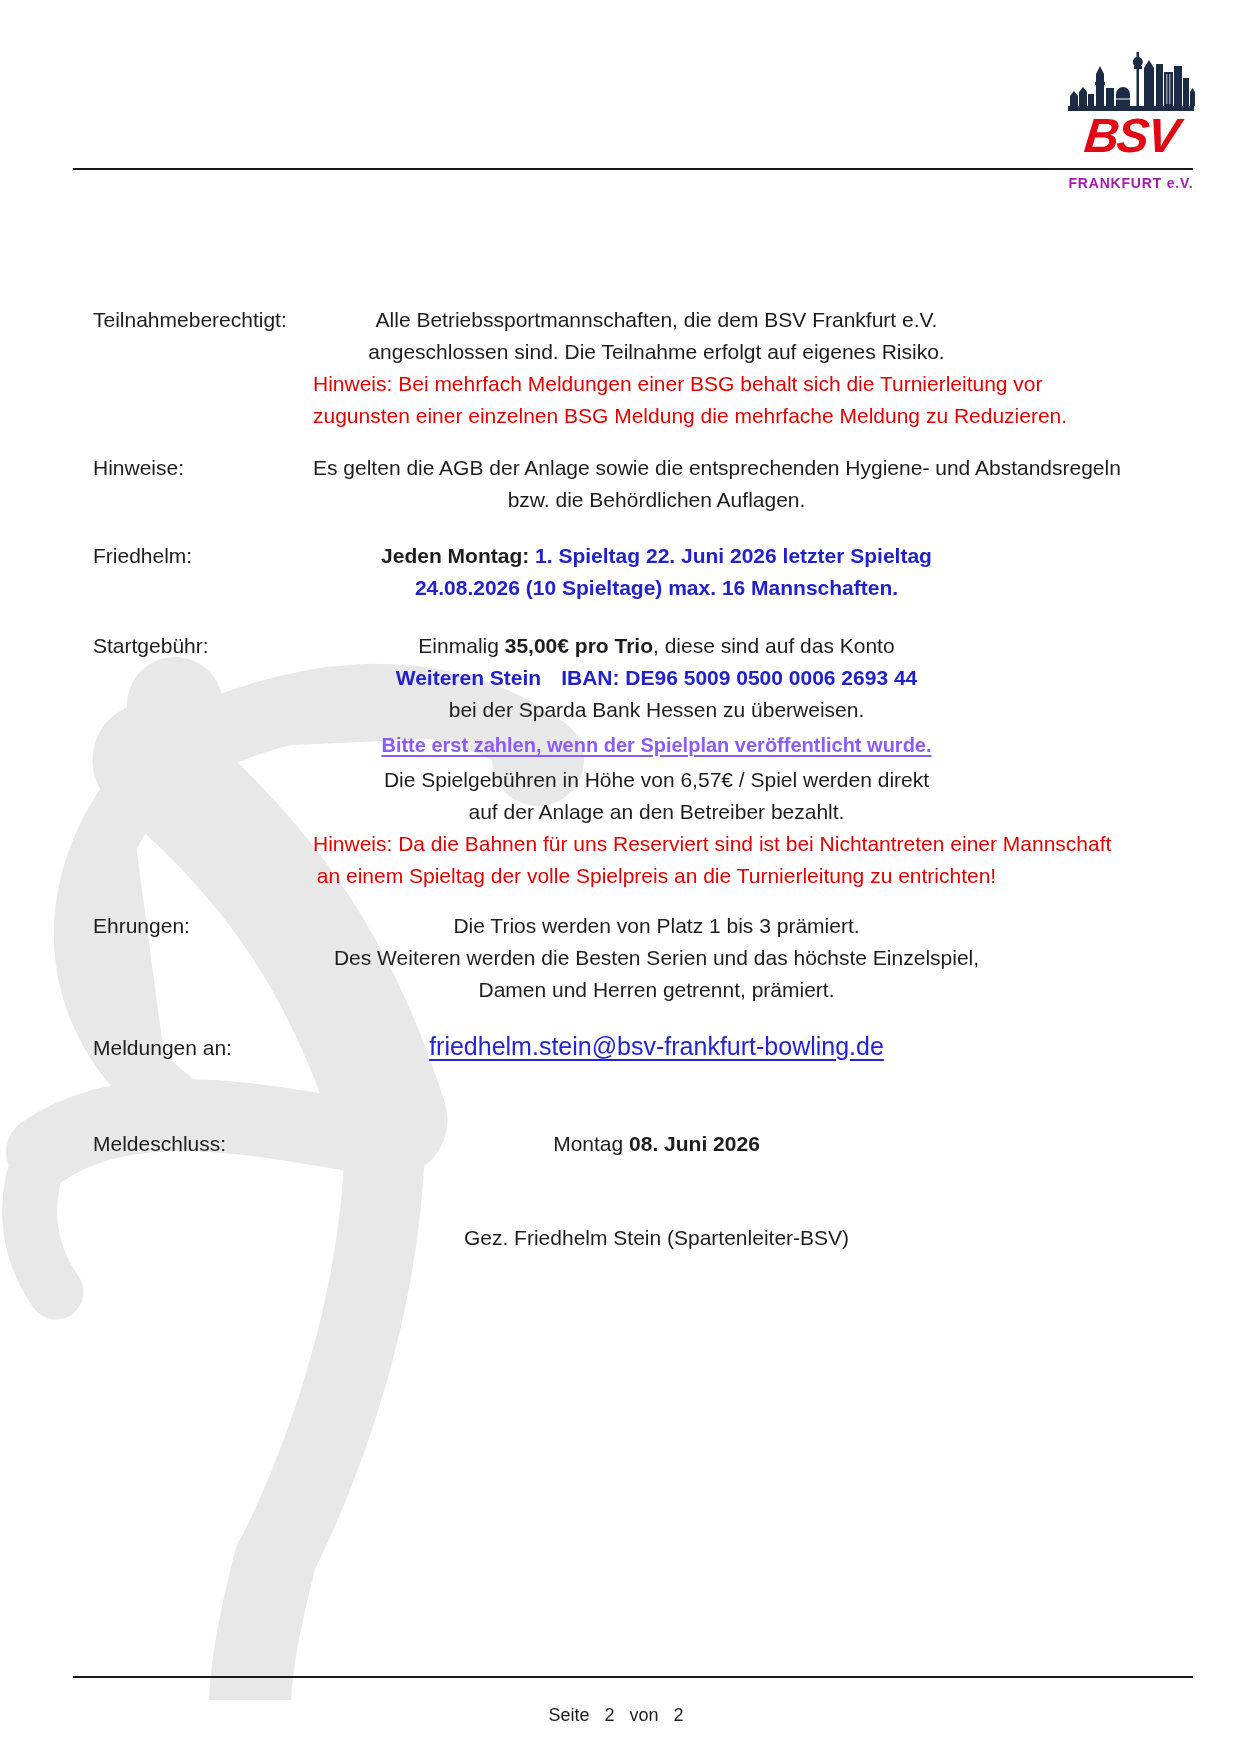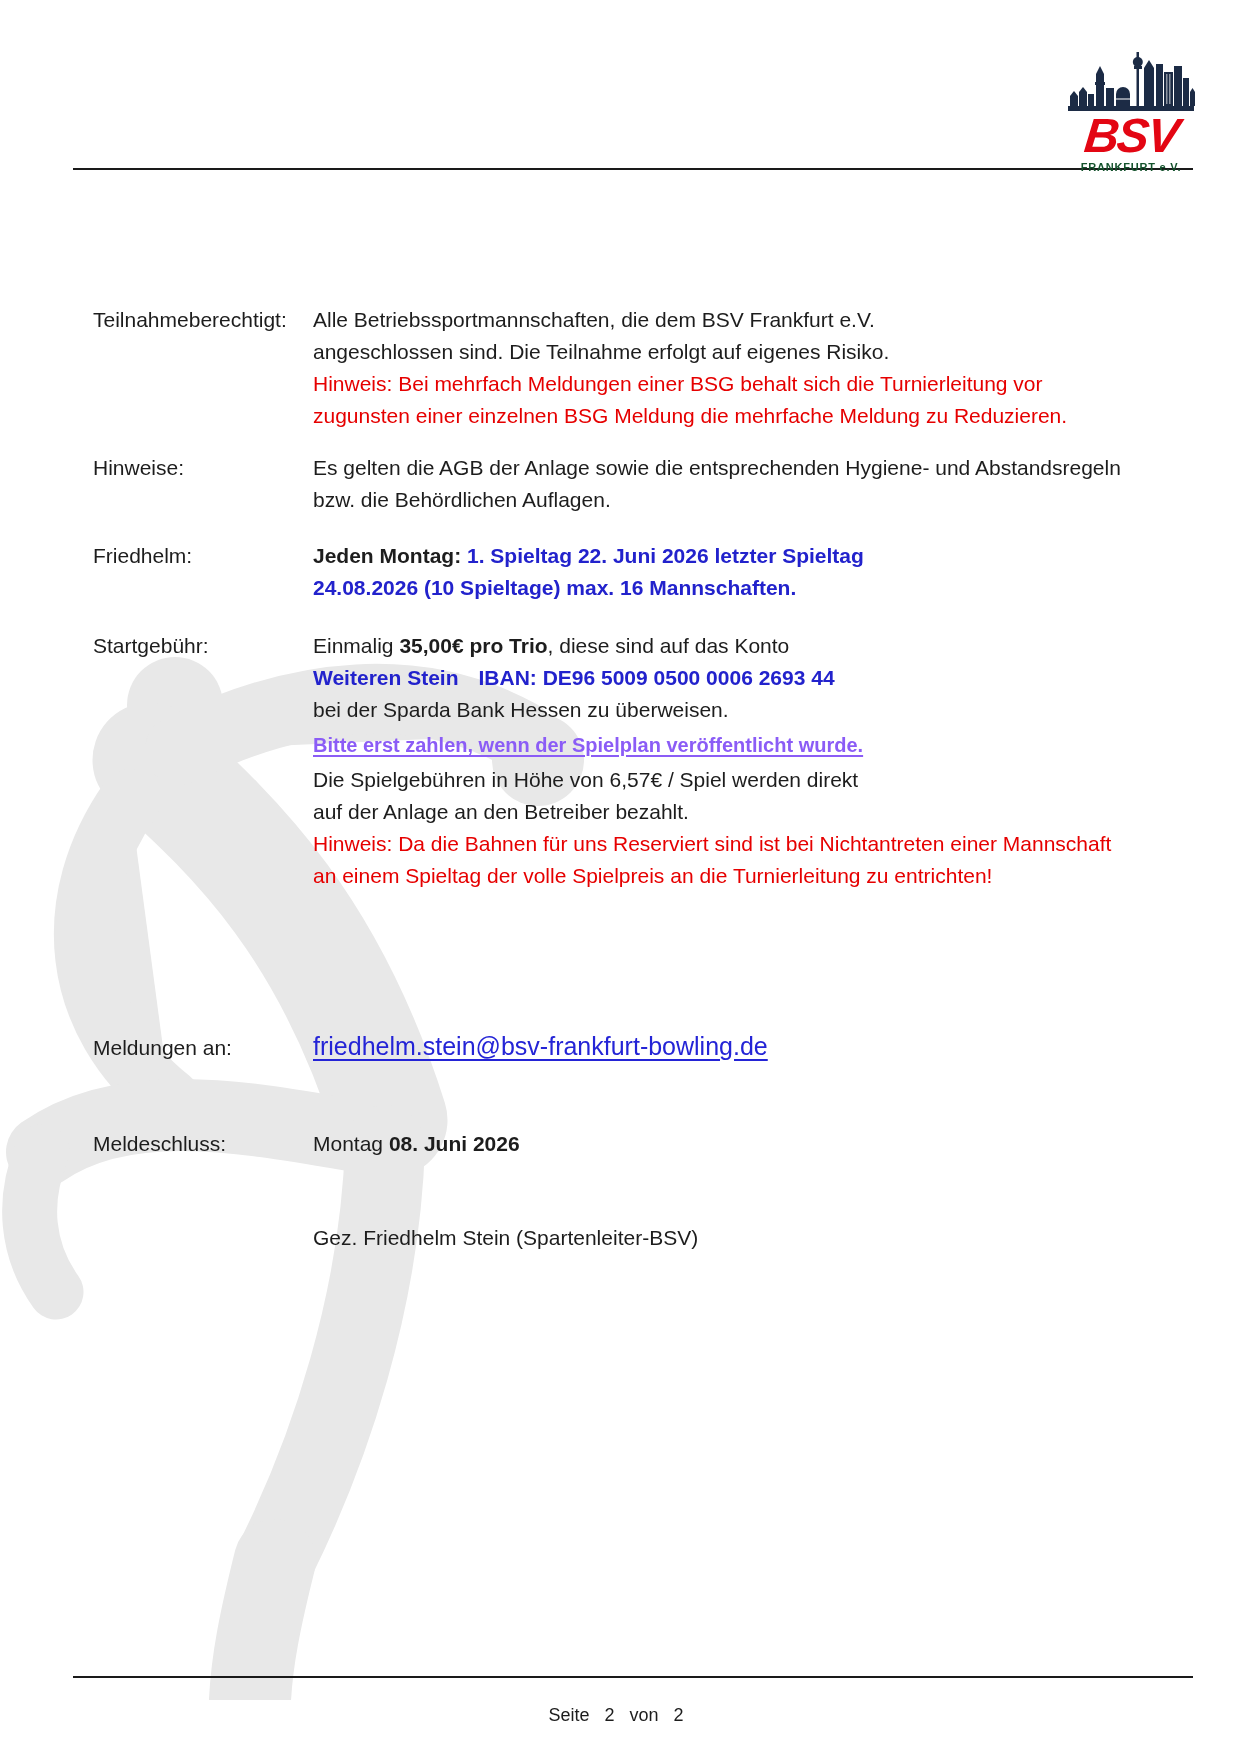--- a/index.html
+++ b/index.html
@@ -28,42 +28,42 @@
     display:block;
     font-size:48px; line-height:48px;
     font-weight:800; font-style:italic;
     letter-spacing:-2px;
     color:#e30613;
     transform:skewX(-6deg);
     margin-top:-2px;
   }
   .logo .brand-sub {
     display:block;
-    margin-top:0;
-    font-size:11px; line-height:14px;
+    margin-top:16px;
+    font-size:14px; line-height:14px;
     font-weight:700; letter-spacing:0.8px;
-    color:#14532d;
+    color:#a21caf;
     white-space:nowrap;
   }
   
   .watermark {
     position:absolute; left:0; top:600px;
     width:620px; height:1100px;
     z-index:0; pointer-events:none;
   }
   
   .section {
     position:absolute; left:0; width:1000px; z-index:2;
   }
   .label {
     position:absolute; left:93px; top:0;
     font-size:21px; line-height:32px; color:#1d1d1d;
     white-space:nowrap;
   }
-  .value { margin-left:313px; }
+  .value { margin-left:313px;text-align:center; }
   .line { font-size:21px; line-height:32px; white-space:nowrap; }
   .red    { color:#e60000; }
   .blue   { color:#2222cc; }
   .bold   { font-weight:700; }
   .warning-line {
     font-size:20px; line-height:38px; font-weight:700;
     color:#8b5cf6;
     text-decoration:underline;
     text-decoration-thickness:2px;
     text-underline-offset:3px;
@@ -187,20 +187,28 @@
       </div>
       <div class="line">bei der Sparda Bank Hessen zu überweisen.</div>
       <div class="warning-line">Bitte erst zahlen, wenn der Spielplan veröffentlicht wurde.</div>
       <div class="line">Die Spielgebühren in Höhe von 6,57€ / Spiel werden direkt</div>
       <div class="line">auf der Anlage an den Betreiber bezahlt.</div>
       <div class="line red">Hinweis: Da die Bahnen für uns Reserviert sind ist bei Nichtantreten einer Mannschaft</div>
       <div class="line red">an einem Spieltag der volle Spielpreis an die Turnierleitung zu entrichten!</div>
     </div>
   </div>
 
+  <div class="section" style="top:910px">
+    <span class="label">Ehrungen:</span>
+    <div class="value">
+      <div class="line">Die Trios werden von Platz 1 bis 3 prämiert.</div>
+      <div class="line">Des Weiteren werden die Besten Serien und das höchste Einzelspiel,</div>
+      <div class="line">Damen und Herren getrennt, prämiert.</div>
+    </div>
+  </div>
 
   <div class="section" style="top:1028px">
     <span class="label" style="top:4px">Meldungen an:</span>
     <div class="value">
       <a class="email-link">friedhelm.stein@bsv-frankfurt-bowling.de</a>
     </div>
   </div>
 
   <div class="section" style="top:1128px">
     <span class="label">Meldeschluss:</span>

